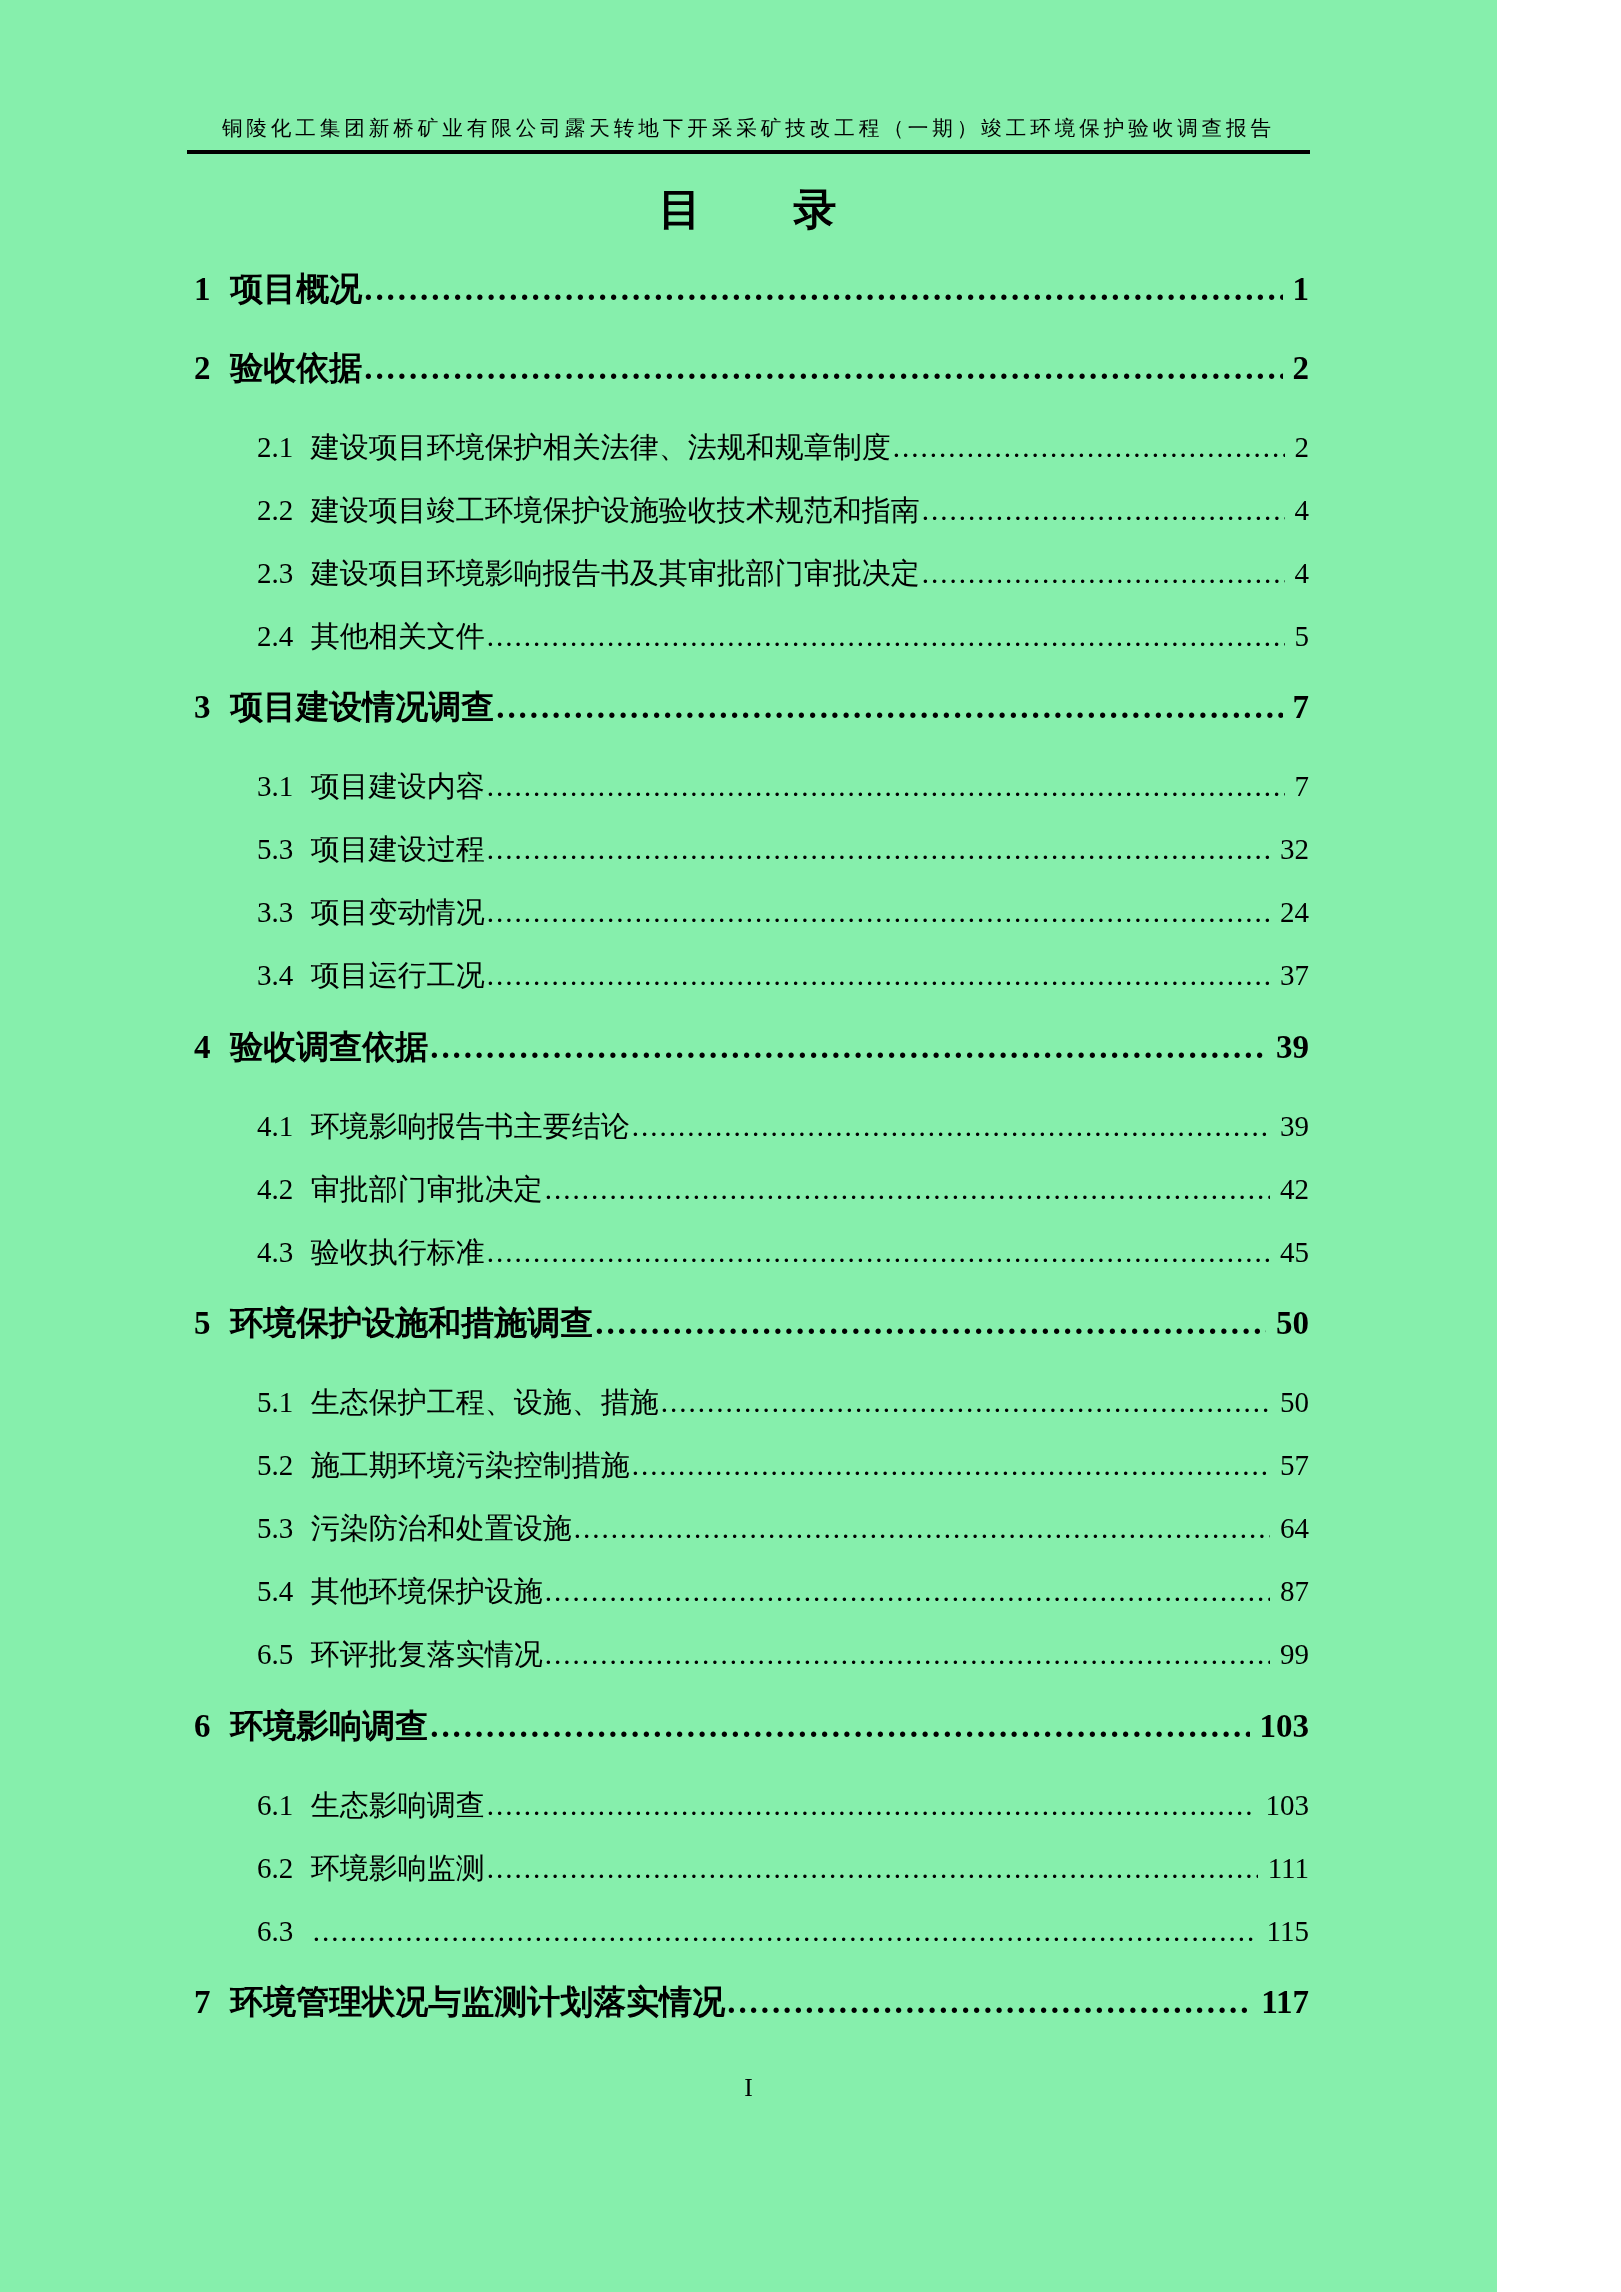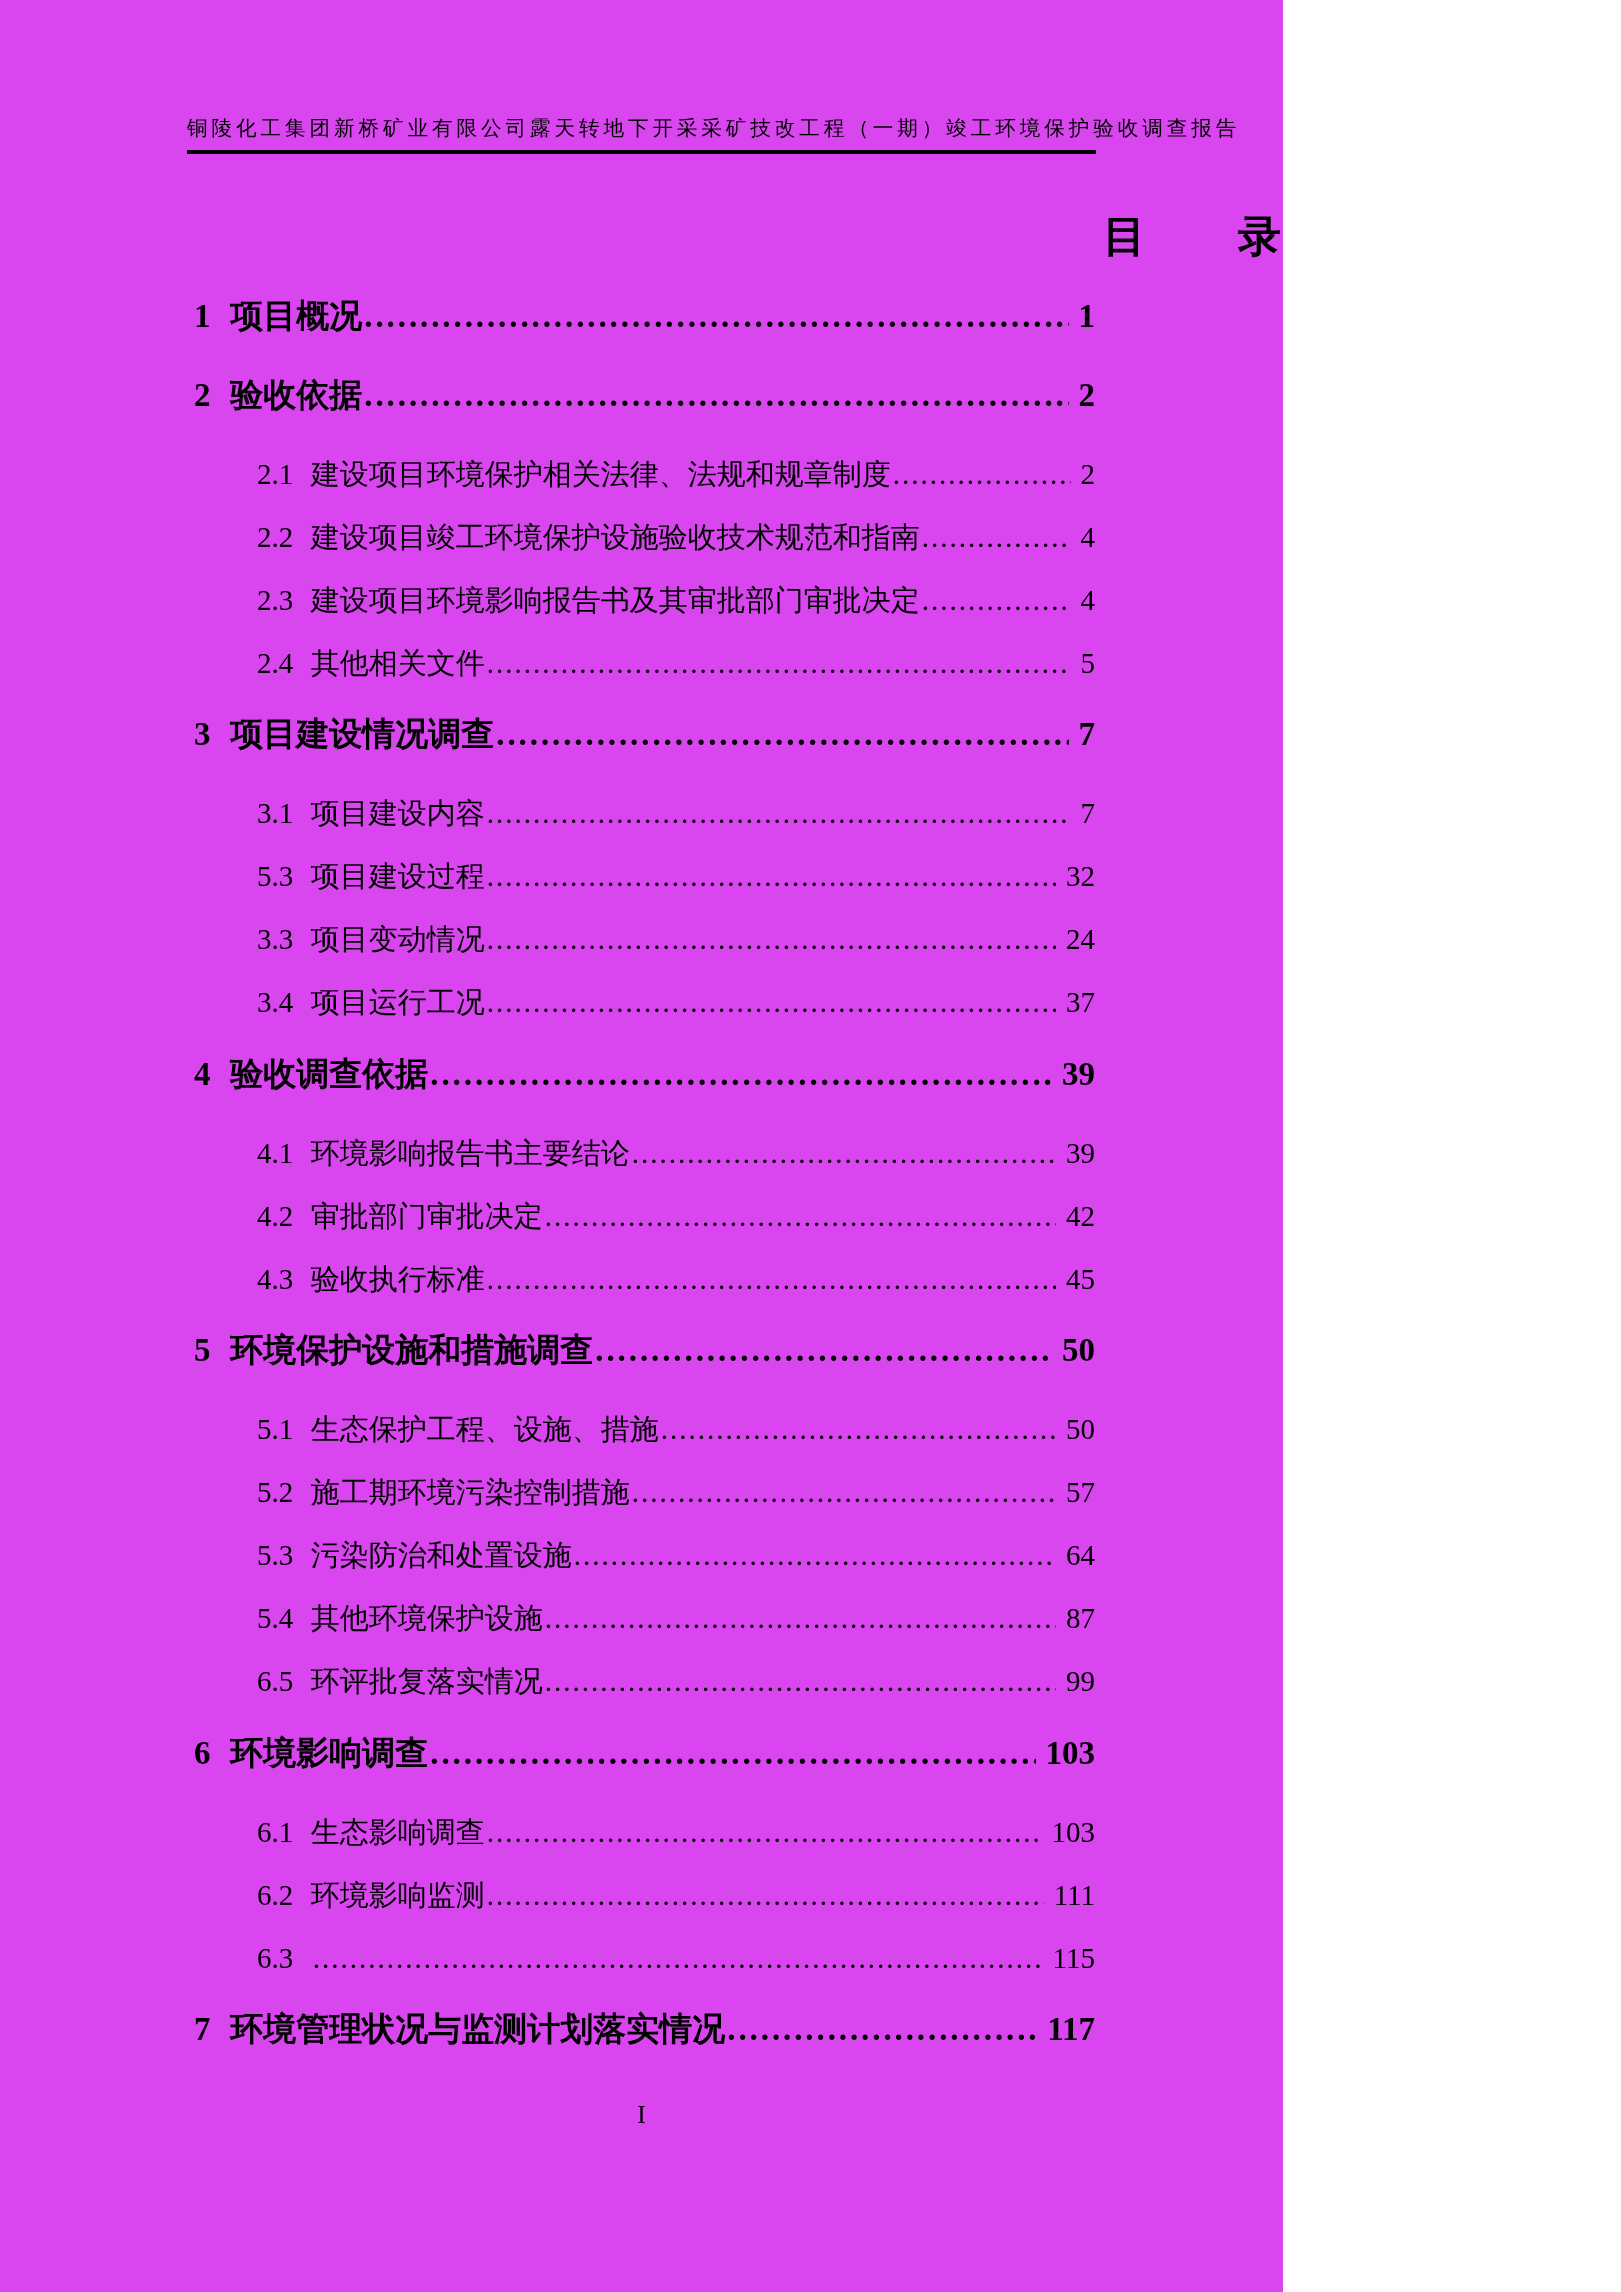--- a/index.html
+++ b/index.html
@@ -2,43 +2,43 @@
 <html><head>
 <meta charset="utf-8">
 <style>
   html, body {
     margin: 0;
     padding: 0;
     background: #ffffff;
   }
   .page {
     position: relative;
-    width: 1283px;
+    width: 1497px;
     height: 2293px;
-    background: #d946ef;
+    background: #86efac;
     color: #000000;
     font-family: "Liberation Serif", "DejaVu Serif", serif;
     overflow: hidden;
   }
   .header {
     margin: 0 187px;
     padding-top: 118px;
     padding-bottom: 10.8px;
     text-align: center;
     border-bottom: 4.9px solid #000000;
   }
   .header-text {
     font-size: 20.6px;
     line-height: 20.6px;
     letter-spacing: 3.9px;
     white-space: nowrap;
   }
   .toc-title {
-    margin: 61px 0 0 0;
-    text-align: right;
+    margin: 34px 0 0 0;
+    text-align: center;
     font-size: 43px;
     line-height: 43px;
     font-weight: bold;
     letter-spacing: 2px;
   }
   .toc {
     margin: 27.4px 188px 0 194px;
   }
   .toc-row {
     display: flex;

